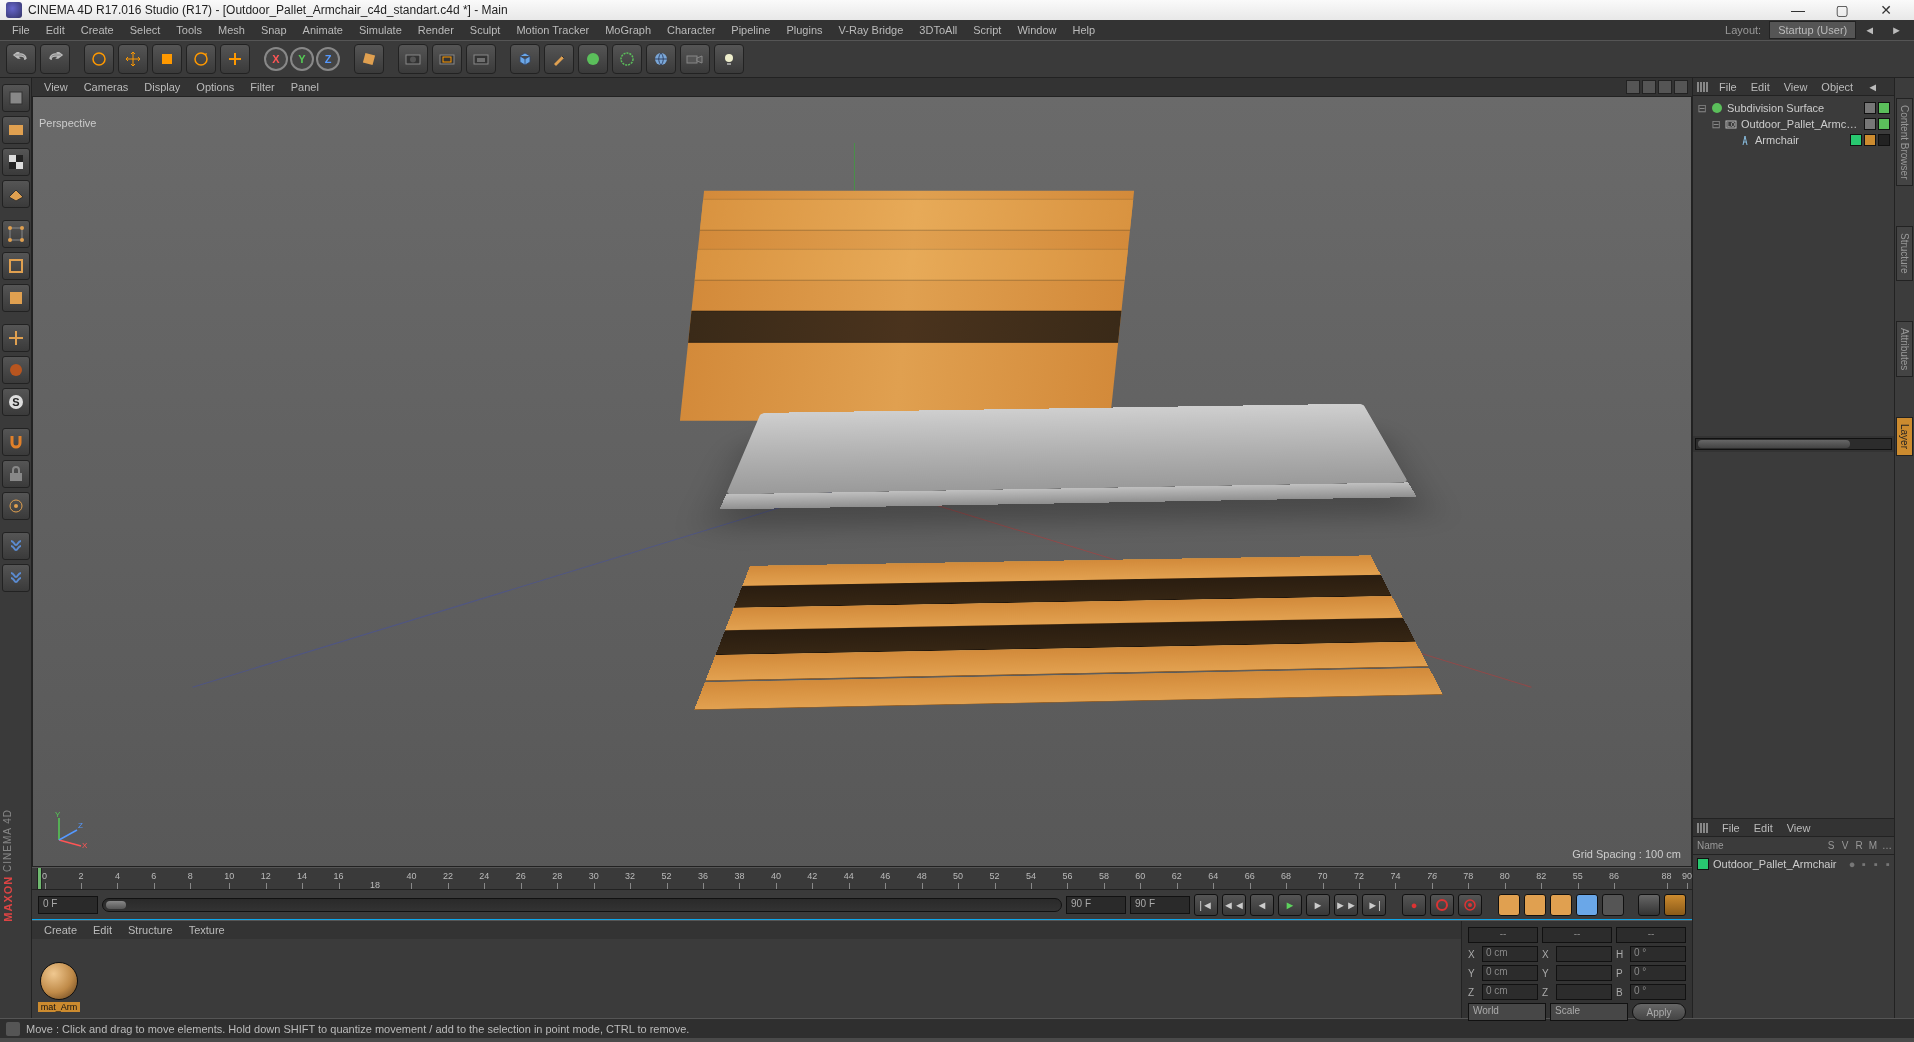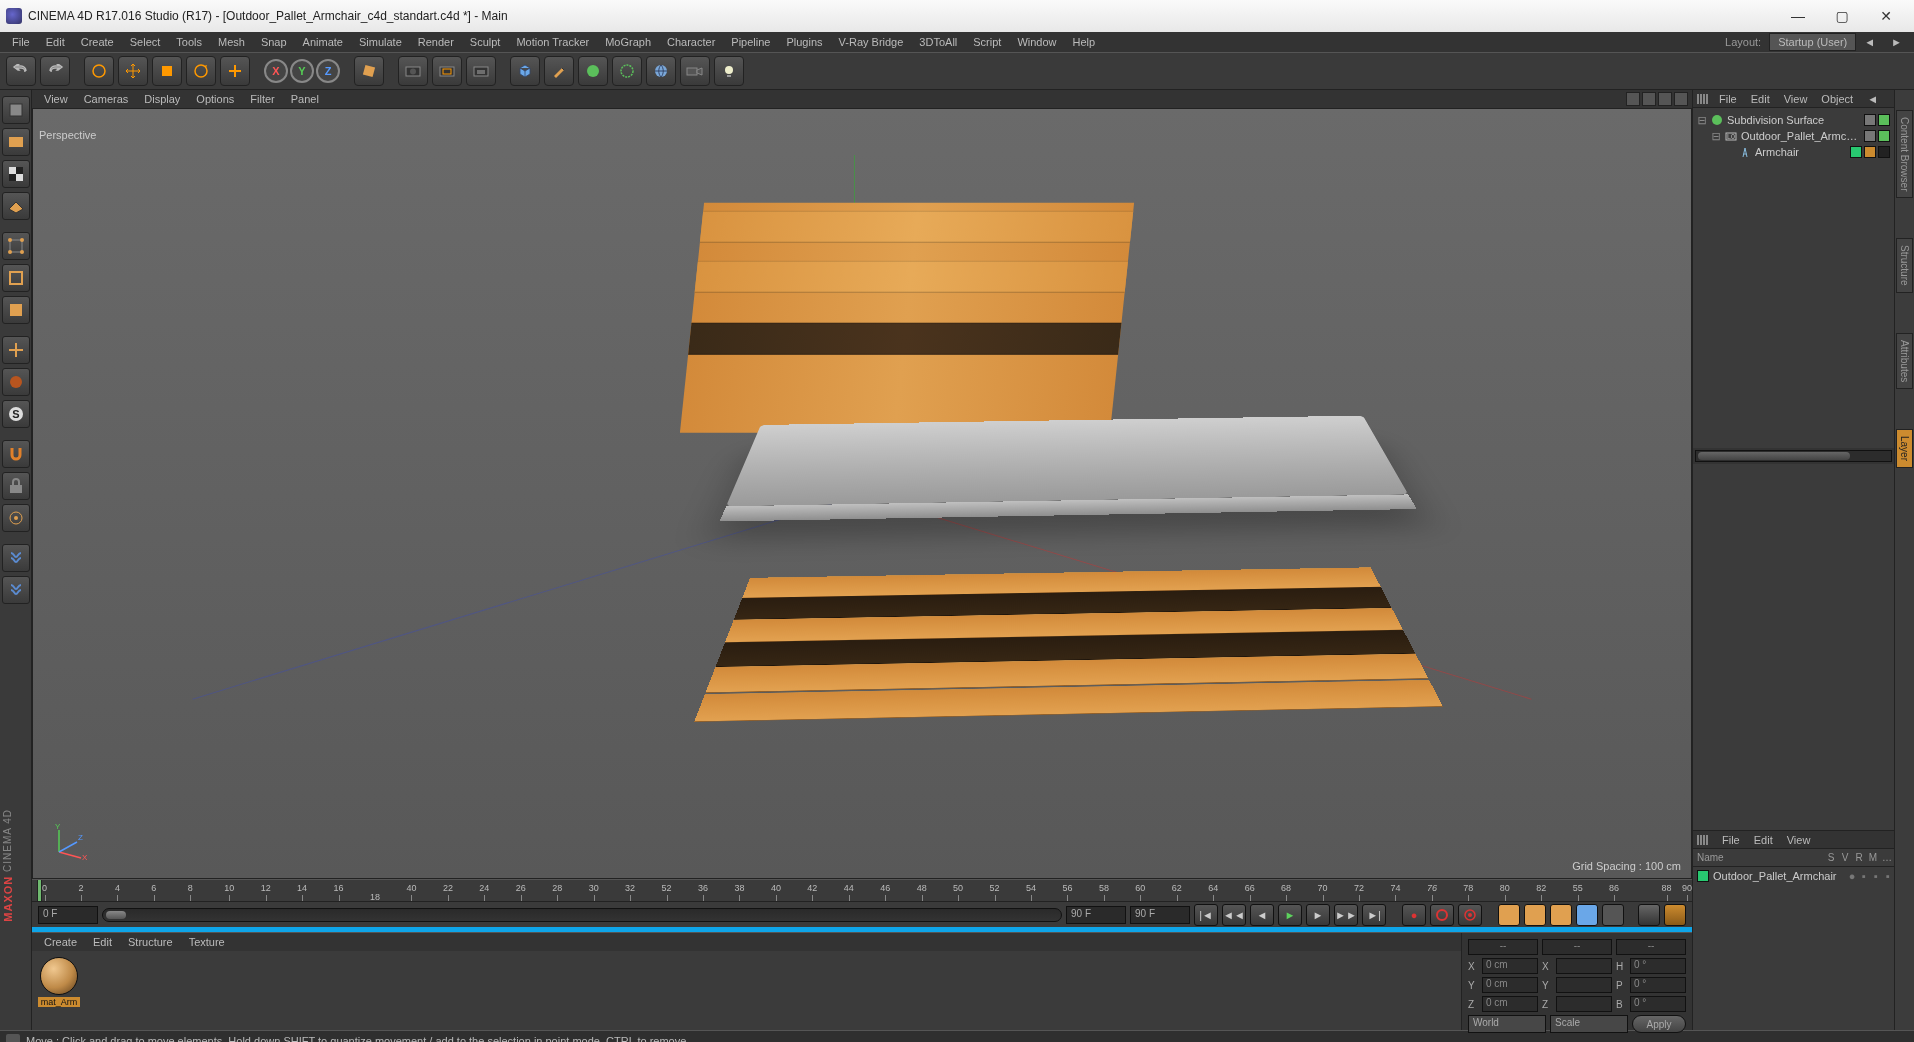--- a/index.html
+++ b/index.html
@@ -1,19 +1,19 @@
 <!DOCTYPE html>
 <html><head>
 <meta charset="utf-8">
 <style>
 * { margin: 0; padding: 0; box-sizing: border-box; font-family: "Segoe UI", Tahoma, sans-serif; user-select: none; }
 body { width: 1914px; height: 1042px; background: #4a4a4a; overflow: hidden; color: #ccc; font-size: 11px; }
 
 
-.titlebar { height: 32px; background: linear-gradient(#fafafa,#e8e8e8); display: flex; align-items: center; padding: 0 6px; color: #222; }
+.titlebar { height: 20px; background: linear-gradient(#fafafa,#e8e8e8); display: flex; align-items: center; padding: 0 6px; color: #222; }
 .titlebar .icon { width: 16px; height: 16px; background: radial-gradient(circle at 40% 40%, #66c, #336); border-radius: 3px; margin-right: 6px; }
 .titlebar .title { flex: 1; font-size: 12px; }
 .win-btn { width: 44px; height: 24px; display: flex; align-items: center; justify-content: center; font-size: 14px; color: #333; }
 
 
 .menubar { height: 20px; background: #333; display: flex; align-items: center; padding: 0 4px; font-size: 11px; color: #bbb; }
 .menubar span { padding: 2px 8px; }
 .menubar .spacer { flex: 1; }
 .layout-label { color: #999; }
 .layout-box { background: #555; padding: 1px 14px; border: 1px solid #222; }
@@ -59,35 +59,35 @@
 .axis-line.b { background: rgba(70,80,160,.55); transform: rotate(163deg);}
 .axis-line.g { position:absolute; left:49.5%; top:6%; width:1px; height:300px; background: rgba(60,160,60,.7);}
 
 
 .timeline-area { background: #3a3a3a; border-top:1px solid #555; }
 .ruler { height: 22px; position: relative; background: #3a3a3a; overflow:hidden; border-bottom:1px solid #222;}
 .ruler .marker { position:absolute; top:0; left:6px; width:3px; height:22px; background:#6fb96f; box-shadow:0 0 0 1px #222;}
 .ruler .ticks { position:absolute; left:10px; right:10px; top:0; bottom:0;}
 .ruler .tick { position:absolute; top:3px; font-size:9px; color:#bbb; }
 .ruler .tick::before { content:""; position:absolute; left:50%; top:12px; width:1px; height:6px; background:#888;}
-.transport { height: 30px; display:flex; align-items:center; gap:4px; padding:0 6px; background:#3a3a3a; border-bottom:5px solid #0ea5e9;}
+.transport { height: 30px; display:flex; align-items:center; gap:4px; padding:0 6px; background:#3a3a3a; border-bottom:1px solid #0ea5e9;}
 .frame-box { width:60px; height:18px; background:#2a2a2a; border:1px solid #111; color:#aaa; font-size:10px; padding:1px 4px;}
 .slider-track { flex:1; height:14px; background:linear-gradient(#2a2a2a,#333); border:1px solid #111; border-radius:7px; position:relative;}
 .slider-track::before{content:""; position:absolute; left:3px; top:2px; width:20px; height:8px; background:linear-gradient(#888,#555); border-radius:6px;}
 .tbtn { width:24px; height:22px; background:linear-gradient(#555,#383838); border:1px solid #111; border-radius:3px; display:flex;align-items:center;justify-content:center; font-size:11px;}
 .tbtn.play { color:#5dd25d; }
 .tbtn.rec { color:#d33; }
 .square-btn { width:22px; height:22px; border:1px solid #111; border-radius:3px; }
 
 
 .lower { display:flex; height: 98px; background:#333; border-top:1px solid #555;}
 .mat-panel { flex:1; border-right:1px solid #222; display:flex; flex-direction:column;}
 .panel-menubar { height:18px; background:#333; display:flex; align-items:center; color:#bbb; font-size:11px; padding:0 4px;}
 .panel-menubar span { padding:1px 8px;}
-.mat-body { flex:1; background:#3b3b3b; padding:6px; display:flex; align-items:flex-start; gap:6px;}
+.mat-body { flex:1; background:#3b3b3b; padding:6px; display:flex; align-items:flex-end; gap:6px;}
 .mat-thumb { width:42px; display:flex; flex-direction:column; align-items:center; gap:2px;}
 .mat-ball { width:38px; height:38px; border-radius:50%; background: radial-gradient(circle at 35% 30%, #f0c890, #bf8a48 55%, #5a3a18); border:1px solid #111;}
 .mat-name { font-size:9px; background:#cc8b2f; color:#111; padding:0 2px; width:100%; text-align:center; overflow:hidden;}
 
 .coord-panel { width:230px; background:#333; padding:6px; font-size:10px; color:#aaa;}
 .coord-row { display:flex; gap:4px; margin-bottom:3px; align-items:center;}
 .coord-row label { width:10px; }
 .coord-row .fld { flex:1; height:16px; background:#2c2c2c; border:1px solid #111; padding:0 3px; color:#888;}
 .coord-bot { display:flex; gap:4px; margin-top:2px;}
 .coord-bot .sel { flex:1; height:18px; background:#474747; border:1px solid #111; font-size:10px; padding:1px 4px;}

